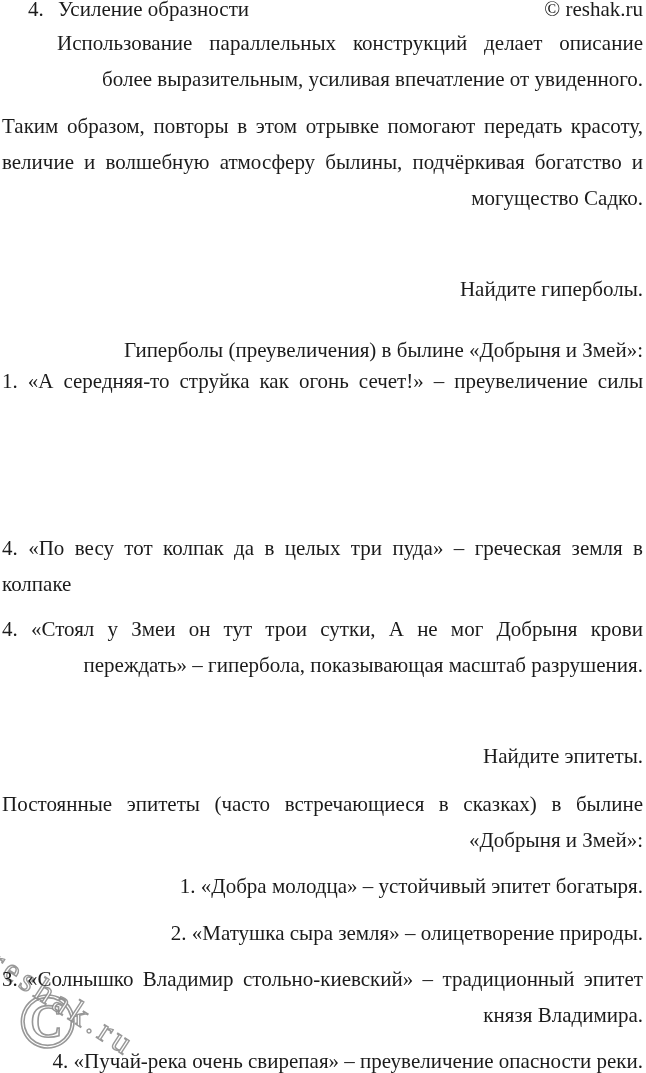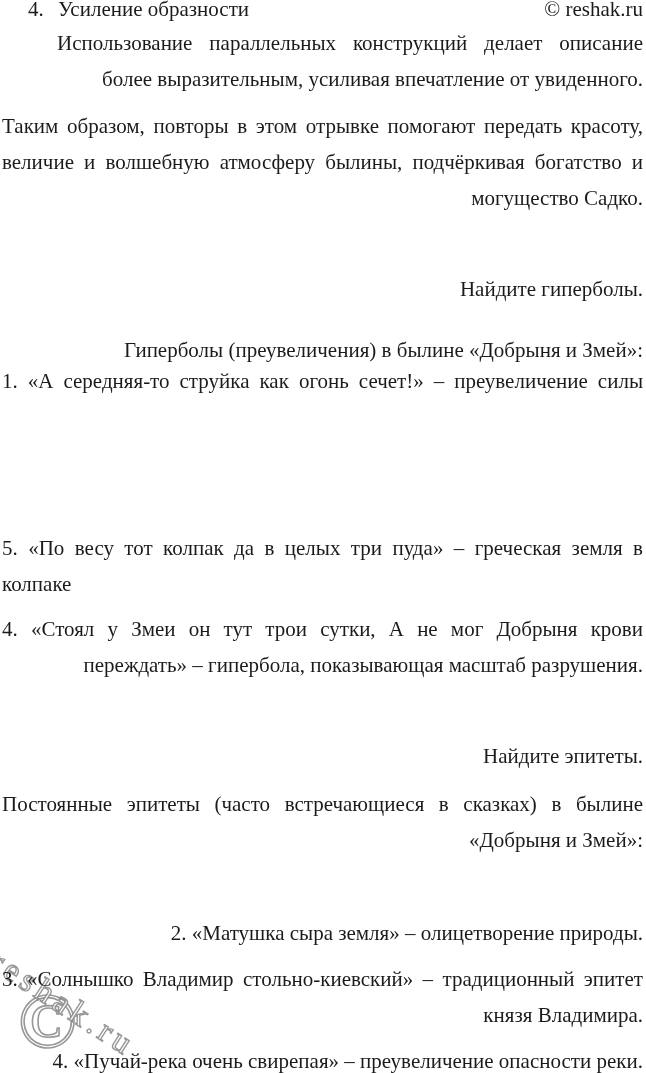--- a/index.html
+++ b/index.html
@@ -93,37 +93,40 @@
     <div class="para" style="top:332px;">
       <div class="line">Гиперболы (преувеличения) в былине «Добрыня и Змей»:</div>
     </div>
 
     <div class="para" style="top:363px;">
       <div class="line j">1. «А середняя-то струйка как огонь сечет!» – преувеличение силы</div>
     </div>
 
 
     <div class="para" style="top:530px;">
-      <div class="line j">5. «По весу тот колпак да в целых три пуда» – греческая земля в колпаке</div>
+      <div class="line j">4. «По весу тот колпак да в целых три пуда» – греческая земля в колпаке</div>
     </div>
 
     <div class="para" style="top:611px;">
       <div class="line j">4. «Стоял у Змеи он тут трои сутки, А не мог Добрыня крови</div>
       <div class="line">переждать» – гипербола, показывающая масштаб разрушения.</div>
     </div>
 
     <div class="para bold" style="top:738px;">
       <div class="line">Найдите эпитеты.</div>
     </div>
 
     <div class="para" style="top:786px;">
       <div class="line j">Постоянные эпитеты (часто встречающиеся в сказках) в былине</div>
       <div class="line">«Добрыня и Змей»:</div>
     </div>
 
+    <div class="para" style="top:868px;">
+      <div class="line">1. «Добра молодца» – устойчивый эпитет богатыря.</div>
+    </div>
 
     <div class="para" style="top:915px;">
       <div class="line">2. «Матушка сыра земля» – олицетворение природы.</div>
     </div>
 
     <div class="para" style="top:961px;">
       <div class="line j">3. «Солнышко Владимир стольно-киевский» – традиционный эпитет</div>
       <div class="line">князя Владимира.</div>
     </div>
 

